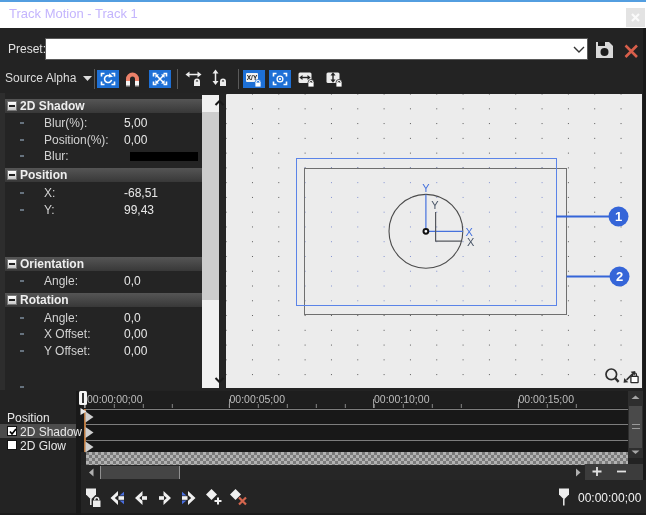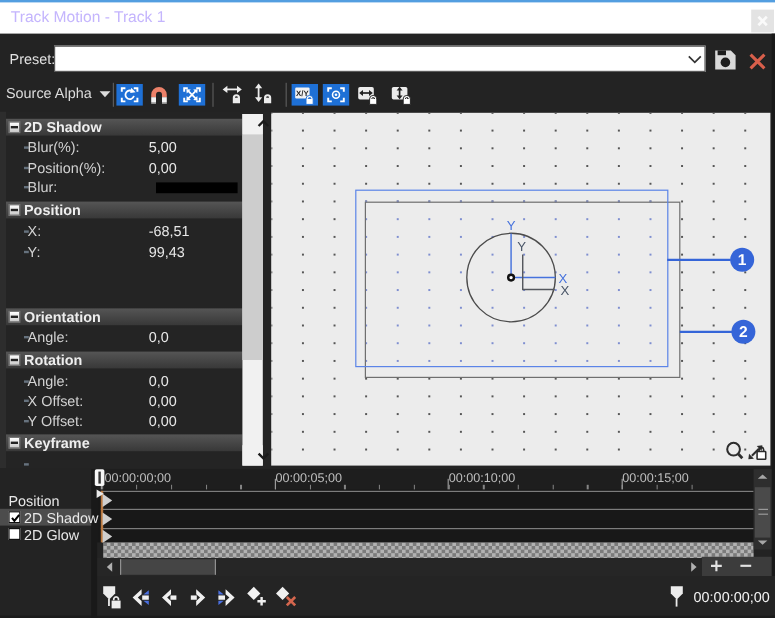--- a/index.html
+++ b/index.html
@@ -18,21 +18,21 @@
 .tsep{width:1px;background:#5a5a5a;top:69px;height:20px;}
 .bluebtn{top:70px;width:22px;height:18px;background:#1e70d6;}
 
 #lpanel{left:0;top:93px;width:225px;height:297px;background:#242424;overflow:hidden;}
 .phead{left:5px;width:197px;height:14px;background:linear-gradient(#555555,#383838);}
 .phead .ptxt{position:absolute;left:15px;top:0px;font-size:12px;font-weight:bold;color:#eeeeee;line-height:14px;}
 .pbox{position:absolute;left:2px;top:2px;width:10px;height:10px;background:linear-gradient(#ffffff,#c8c8c8);border:1px solid #777;}
 .pbox:after{content:"";position:absolute;left:1px;top:3px;width:6px;height:2px;background:#222;}
 .prow{left:5px;width:197px;height:17px;}
 .pdash{position:absolute;left:15px;top:8px;width:3.5px;height:2px;background:#66727e;}
-.plbl{position:absolute;left:18px;top:2px;font-size:12px;color:#d2d2d2;}
+.plbl{position:absolute;left:39px;top:2px;font-size:12px;color:#d2d2d2;}
 .pval{position:absolute;left:119px;top:2px;font-size:12px;color:#e8e8e8;}
 #swatch{left:130px;top:152px;width:68px;height:9px;background:#000;}
 
 #pscroll{left:202px;top:95px;width:17px;height:293px;background:#f1f1f1;}
 .sarrow{left:0;width:17px;height:17px;background:#f1f1f1;color:#4a4a4a;font-size:11px;text-align:center;line-height:17px;}
 #pthumb{left:0;top:17px;width:17px;height:188px;background:#cdcdcd;}
 
 #canvas{left:226px;top:94px;width:416px;height:294px;background:#ececec;overflow:hidden;}
 #dots{position:absolute;left:0;top:0;width:416px;height:294px;
  background-image:radial-gradient(circle,#555555 0.62px,rgba(0,0,0,0) 0.95px);
@@ -240,24 +240,20 @@
       </div>
 <div class="abs prow" style="top:232px">
         <span class="pdash"></span>
         <span class="plbl">X Offset:</span>
         <span class="pval">0,00</span>
       </div>
 <div class="abs prow" style="top:248.5px">
         <span class="pdash"></span>
         <span class="plbl">Y Offset:</span>
         <span class="pval">0,00</span>
-      </div>
-<div class="abs phead" style="top:268.5px">
-        <span class="pbox"></span>
-        <span class="ptxt">Keyframe</span>
       </div>
 <div class="abs prow" style="top:285px">
         <span class="pdash"></span>
       </div>
 </div>
 <div class="abs" id="swatch"></div>
 <div class="abs" id="pscroll">
 <div class="abs sarrow" style="top:0">
         <svg width="17" height="17">
           <path d="M4.5 10 L8.5 6 L12.5 10" fill="none" stroke="#1a1a1a" stroke-width="2"></path>

